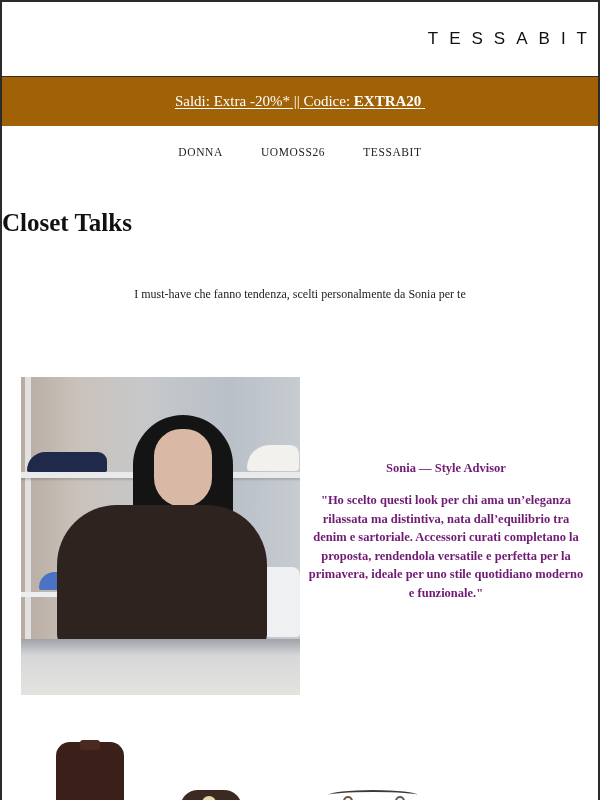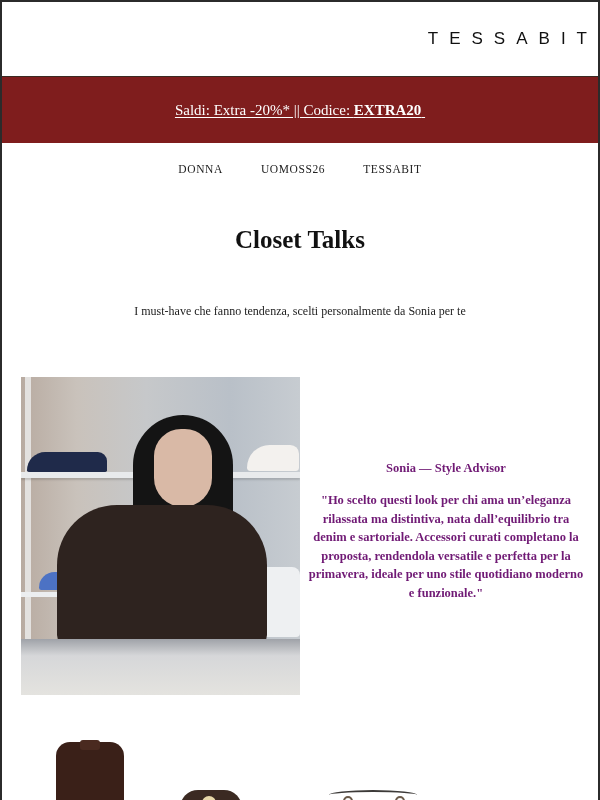--- a/index.html
+++ b/index.html
@@ -13,40 +13,40 @@
     }
 
     .logo-bar { height: 74px; display: flex; align-items: center; justify-content: flex-end; }
     .logo {
       font-family: "Liberation Sans", "DejaVu Sans", sans-serif;
       font-size: 17px; letter-spacing: 11px; padding-left: 11px;
       color: #111; font-weight: 400; text-decoration: none;
     }
 
     .promo {
-      height: 67px; background: #7f1d1d; display: flex; align-items: center; justify-content: center;
+      height: 50px; background: #a16207; display: flex; align-items: center; justify-content: center;
       border-top: 1px solid #3a2a22;
     }
     .promo a {
       color: #ffffff; font-size: 15px; text-decoration: underline; text-underline-offset: 2px;
       font-family: "Liberation Serif", serif;
     }
     .promo b { font-weight: 700; }
 
     .nav { display: flex; justify-content: center; gap: 0; margin-top: 20px; height: 16px; }
     .nav a {
       font-size: 11.5px; letter-spacing: 0.6px; color: #222; text-decoration: none;
       font-family: "Liberation Serif", serif;
     }
     .nav a:nth-child(1) { margin-right: 38px; }
     .nav a:nth-child(2) { }
     .nav a:nth-child(3) { margin-right: 38px; }
 
     .title {
-      text-align: center; font-size: 25px; font-weight: 700; margin-top: 47px;
+      text-align: left; font-size: 25px; font-weight: 700; margin-top: 47px;
       font-family: "Liberation Serif", serif; color: #111;
     }
 
     .subtitle {
       text-align: center; font-size: 12px; margin-top: 50px; color: #222;
       font-family: "Liberation Serif", serif;
     }
 
     .feature { position: absolute; left: 19px; top: 375px; width: 560px; height: 320px; }
     .photo {

